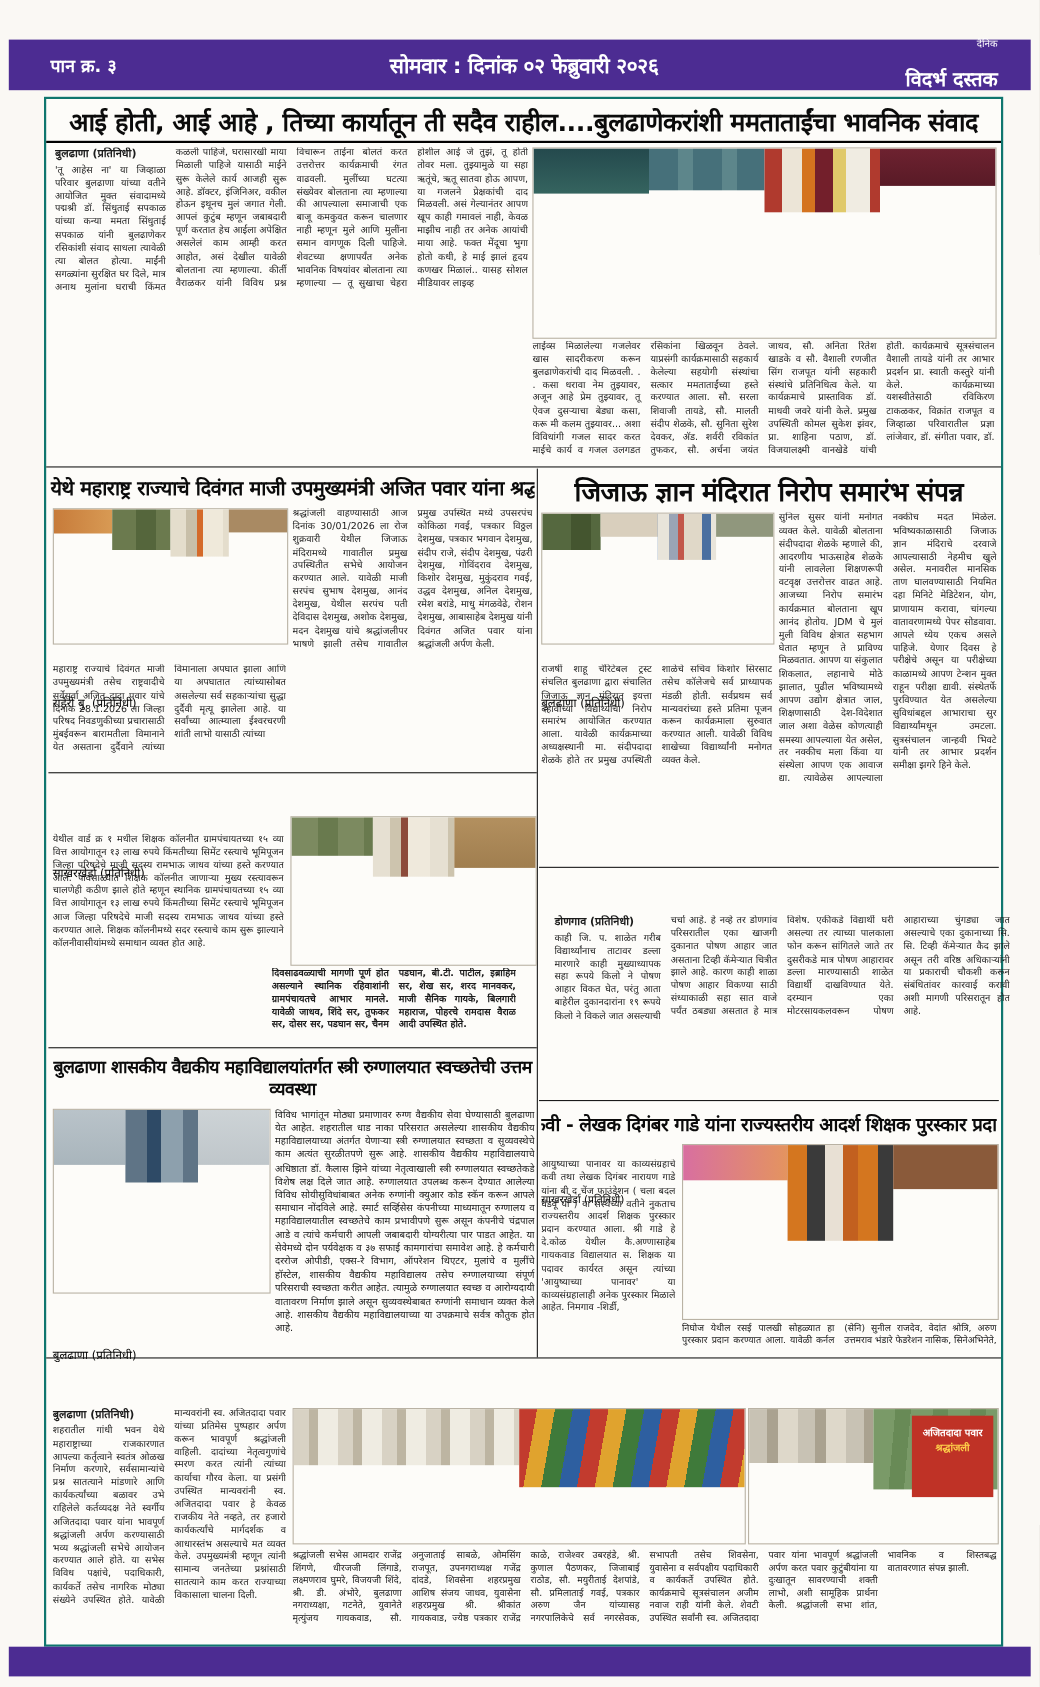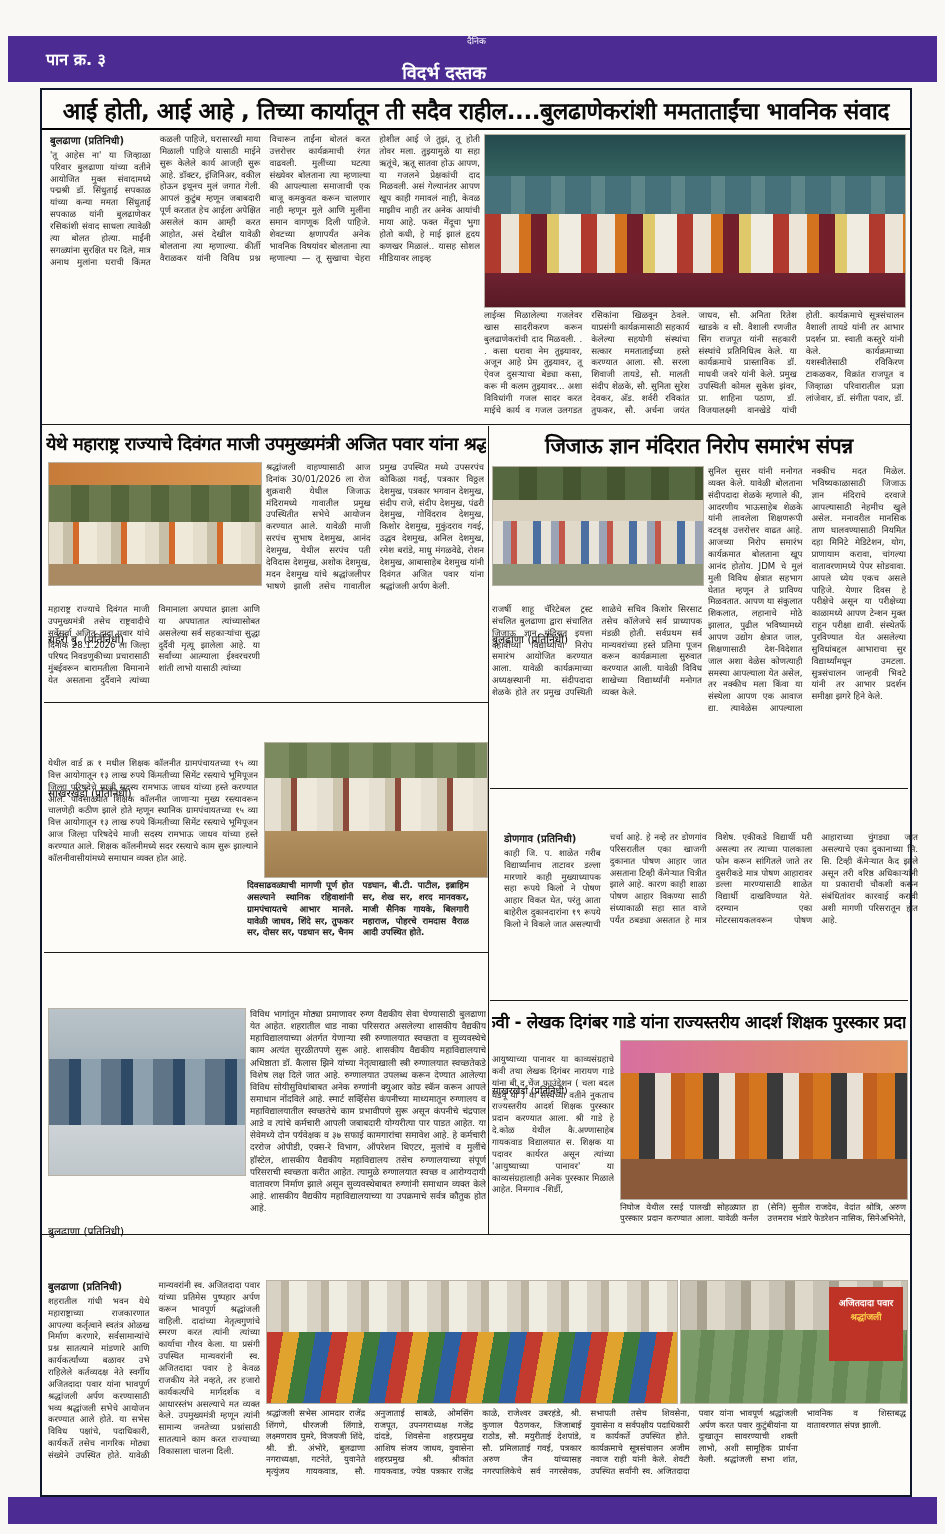--- a/index.html
+++ b/index.html
@@ -7,43 +7,44 @@
         font-family:"DejaVu Sans","Liberation Sans",sans-serif;color:#111;overflow:hidden;}
   .topbar,.botbar{position:absolute;left:8px;width:929px;background:#4c2c92;color:#fff;}
   .topbar{top:36px;height:46px;display:flex;align-items:center;}
   .botbar{top:1497px;height:27px;}
   .topbar .pageno{width:220px;padding-left:38px;font-size:16px;font-weight:bold;}
   .topbar .dateline{flex:1;text-align:center;font-size:19px;font-weight:bold;letter-spacing:-.3px;}
   .topbar .brand{width:220px;text-align:right;padding-right:30px;line-height:1;}
   .topbar .brand .small{display:block;font-size:9px;margin-bottom:18px;}
   .topbar .brand .big{display:block;font-size:18px;font-weight:bold;}
   .cbox{position:absolute;left:40px;top:88px;width:868px;height:1405px;background:#fdfcf9;
-        border:2px solid #0f172a;}
+        border:2px solid #0f766e;}
   .hl{position:absolute;font-weight:bold;color:#0b0b0b;text-align:center;white-space:nowrap;
       overflow:hidden;letter-spacing:-.4px;display:flex;align-items:center;justify-content:center;}
   .body-txt{position:absolute;font-size:8.6px;line-height:1.38;text-align:justify;color:#1c1c1c;
       overflow:hidden;column-gap:9px;}
   .byline{position:absolute;font-size:10.5px;font-weight:normal;color:#000;margin-top:44px;}
   .byline-in{font-size:10px;font-weight:bold;margin-bottom:2px;}
   .cap{position:absolute;font-size:8.3px;line-height:1.35;text-align:justify;color:#1c1c1c;overflow:hidden;}
   .rule-h{position:absolute;height:1px;background:#1a1a1a;}
   .rule-v{position:absolute;width:1px;background:#1a1a1a;}
-  .ph{position:absolute;overflow:hidden;border:1px solid #b9b2a4;display:flex;flex-direction:column;}
+  .ph{position:absolute;overflow:hidden;border:1px solid #b9b2a4;display:flex;flex-direction:row;}
   .ph .band{width:100%;}
   .banner{position:absolute;right:4px;top:6px;width:74px;height:64px;background:#bf3226;
       color:#fff;font-size:9px;font-weight:bold;text-align:center;padding-top:10px;line-height:1.5;}
   .banner .l2{color:#ffd24a;display:block;}
 </style>
 </head>
 <body>
 
 <div class="page">
 
   <div class="topbar">
     <div class="pageno">पान क्र. ३</div>
+    <div class="dateline">सोमवार : दिनांक ०२ फेब्रुवारी २०२६</div>
     <div class="brand">
       <span class="small">दैनिक</span>
       <span class="big">विदर्भ दस्तक</span>
     </div>
   </div>
 
   <div class="cbox">
 
     <div class="hl" style="left:0;top:2px;width:100%;height:36px;font-size:23px;border-bottom:2px solid #000;">आई होती, आई आहे , तिच्या कार्यातून ती सदैव राहील....बुलढाणेकरांशी ममताताईंचा भावनिक संवाद</div>
     <div class="body-txt" style="left:8px;top:44px;width:430px;height:286px;column-count:4;">
@@ -65,21 +66,21 @@
     <div class="ph" style="left:6px;top:372px;width:212px;height:122px;">
       <div class="band" style="height:18%;background:linear-gradient(90deg,#c77b3a,#d89a54);"></div>
       <div class="band" style="height:30%;background:repeating-linear-gradient(90deg,#6b7a4e 0 22px,#55663c 22px 40px);"></div>
       <div class="band" style="height:35%;background:repeating-linear-gradient(90deg,#e4ddcc 0 14px,#c8bfa9 14px 24px,#d46a2a 24px 30px,#efe9da 30px 48px);"></div>
       <div class="band" style="height:17%;background:#a98a63;"></div>
     </div>
     <div class="byline" style="left:6px;top:498px;width:212px;">राहेरी बु. (प्रतिनिधी)</div>
     <div class="body-txt" style="left:6px;top:514px;width:212px;height:94px;column-count:2;">महाराष्ट्र राज्याचे दिवंगत माजी उपमुख्यमंत्री तसेच राष्ट्रवादीचे सर्वेसर्वा अजित दादा पवार यांचे दिनांक 28.1.2026 ला जिल्हा परिषद निवडणुकीच्या प्रचारासाठी मुंबईवरून बारामतीला विमानाने येत असताना दुर्दैवाने त्यांच्या विमानाला अपघात झाला आणि या अपघातात त्यांच्यासोबत असलेल्या सर्व सहकाऱ्यांचा सुद्धा दुर्दैवी मृत्यू झालेला आहे. या सर्वांच्या आत्म्याला ईश्वरचरणी शांती लाभो यासाठी त्यांच्या</div>
     <div class="body-txt" style="left:224px;top:372px;width:218px;height:236px;column-count:2;">श्रद्धांजली वाहण्यासाठी आज दिनांक 30/01/2026 ला रोज शुक्रवारी येथील जिजाऊ मंदिरामध्ये गावातील प्रमुख उपस्थितीत सभेचे आयोजन करण्यात आले. यावेळी माजी सरपंच सुभाष देशमुख, आनंद देशमुख, येथील सरपंच पती देविदास देशमुख, अशोक देशमुख, मदन देशमुख यांचे श्रद्धांजलीपर भाषणे झाली तसेच गावातील प्रमुख उपस्थित मध्ये उपसरपंच कोकिळा गवई, पत्रकार विठ्ठल देशमुख, पत्रकार भगवान देशमुख, संदीप राजे, संदीप देशमुख, पंढरी देशमुख, गोविंदराव देशमुख, किशोर देशमुख, मुकुंदराव गवई, उद्धव देशमुख, अनिल देशमुख, रमेश बरांडे, माधु मंगळवेढे, रोशन देशमुख, आबासाहेब देशमुख यांनी दिवंगत अजित पवार यांना श्रद्धांजली अर्पण केली.</div>
 
-    <div class="hl" style="left:450px;top:338px;width:414px;height:34px;font-size:21px;">जिजाऊ ज्ञान मंदिरात निरोप समारंभ संपन्न</div>
+    <div class="hl" style="left:450px;top:338px;width:414px;height:34px;font-size:24px;">जिजाऊ ज्ञान मंदिरात निरोप समारंभ संपन्न</div>
     <div class="ph" style="left:450px;top:376px;width:210px;height:118px;">
       <div class="band" style="height:28%;background:repeating-linear-gradient(90deg,#55683f 0 26px,#44552f 26px 44px);"></div>
       <div class="band" style="height:18%;background:#d9cfbd;"></div>
       <div class="band" style="height:36%;background:repeating-linear-gradient(90deg,#e8e4da 0 10px,#9aa4b5 10px 18px,#c2574a 18px 24px,#e0d8c8 24px 40px,#4a6fa0 40px 48px);"></div>
       <div class="band" style="height:18%;background:#90977d;"></div>
     </div>
     <div class="byline" style="left:450px;top:498px;width:210px;">बुलढाणा (प्रतिनिधी)</div>
     <div class="body-txt" style="left:450px;top:514px;width:210px;height:180px;column-count:2;">राजर्षी शाहू चॅरिटेबल ट्रस्ट संचलित बुलढाणा द्वारा संचालित जिजाऊ ज्ञान मंदिरात इयत्ता दहावीच्या विद्यार्थ्यांचा निरोप समारंभ आयोजित करण्यात आला. यावेळी कार्यक्रमाच्या अध्यक्षस्थानी मा. संदीपदादा शेळके होते तर प्रमुख उपस्थिती शाळेचे सचिव किशोर सिरसाट तसेच कॉलेजचे सर्व प्राध्यापक मंडळी होती. सर्वप्रथम सर्व मान्यवरांच्या हस्ते प्रतिमा पूजन करून कार्यक्रमाला सुरुवात करण्यात आली. यावेळी विविध शाखेच्या विद्यार्थ्यांनी मनोगत व्यक्त केले.</div>
     <div class="body-txt" style="left:666px;top:376px;width:198px;height:318px;column-count:2;">सुनिल सुसर यांनी मनोगत व्यक्त केले. यावेळी बोलताना संदीपदादा शेळके म्हणाले की, आदरणीय भाऊसाहेब शेळके यांनी लावलेला शिक्षणरूपी वटवृक्ष उत्तरोत्तर वाढत आहे. आजच्या निरोप समारंभ कार्यक्रमात बोलताना खूप आनंद होतोय. JDM चे मुलं मुली विविध क्षेत्रात सहभाग घेतात म्हणून ते प्राविण्य मिळवतात. आपण या संकुलात शिकलात, लहानाचे मोठे झालात, पुढील भविष्यामध्ये आपण उद्योग क्षेत्रात जाल, शिक्षणासाठी देश-विदेशात जाल अशा वेळेस कोणत्याही समस्या आपल्याला येत असेल, तर नक्कीच मला किंवा या संस्थेला आपण एक आवाज द्या. त्यावेळेस आपल्याला नक्कीच मदत मिळेल. भविष्यकाळासाठी जिजाऊ ज्ञान मंदिराचे दरवाजे आपल्यासाठी नेहमीच खुले असेल. मनावरील मानसिक ताण घालवण्यासाठी नियमित दहा मिनिटे मेडिटेशन, योग, प्राणायाम करावा, चांगल्या वातावरणामध्ये पेपर सोडवावा. आपले ध्येय एकच असले पाहिजे. येणार दिवस हे परीक्षेचे असून या परीक्षेच्या काळामध्ये आपण टेन्शन मुक्त राहून परीक्षा द्यावी. संस्थेतर्फे पुरविण्यात येत असलेल्या सुविधांबद्दल आभाराचा सुर विद्यार्थ्यांमधून उमटला. सुत्रसंचालन जान्हवी भिवटे यांनी तर आभार प्रदर्शन समीक्षा झगरे हिने केले.</div>
 
@@ -97,20 +98,21 @@
 
     <div class="rule-h" style="left:2px;top:862px;width:444px;"></div>
 
     <div class="body-txt" style="left:462px;top:742px;width:414px;height:164px;column-count:4;">
       <div class="byline-in">डोणगाव (प्रतिनिधी)</div>
       <div>काही जि. प. शाळेत गरीब विद्यार्थ्यांनाच ताटावर डल्ला मारणारे काही मुख्याध्यापक सहा रूपये किलो ने पोषण आहार विकत घेत, परंतु आता बाहेरील दुकानदारांना १९ रूपये किलो ने विकले जात असल्याची चर्चा आहे. हे नव्हे तर डोणगांव परिसरातील एका खाजगी दुकानात पोषण आहार जात असताना टिव्ही कॅमेऱ्यात चित्रीत झाले आहे. कारण काही शाळा पोषण आहार विकण्या साठी संध्याकाळी सहा सात वाजे पर्यंत ठबड्या असतात हे मात्र विशेष. एकीकडे विद्यार्थी घरी असल्या तर त्याच्या पालकाला फोन करून सांगितले जाते तर दुसरीकडे मात्र पोषण आहारावर डल्ला मारण्यासाठी शाळेत विद्यार्थी दाखविण्यात येते. दरम्यान एका मोटरसायकलवरून पोषण आहाराच्या चुंगड्या जात असल्याचे एका दुकानाच्या सि. सि. टिव्ही कॅमेऱ्यात कैद झाले असून तरी वरिष्ठ अधिकाऱ्यांनी या प्रकाराची चौकशी करून संबंधितांवर कारवाई करावी अशी मागणी परिसरातून होत आहे.</div>
     </div>
 
     <div class="rule-h" style="left:448px;top:910px;width:418px;"></div>
 
+    <div class="hl" style="left:4px;top:868px;width:440px;height:44px;font-size:16px;white-space:normal;line-height:1.25;">बुलढाणा शासकीय वैद्यकीय महाविद्यालयांतर्गत स्त्री रुग्णालयात स्वच्छतेची उत्तम व्यवस्था</div>
     <div class="ph" style="left:6px;top:918px;width:196px;height:166px;">
       <div class="band" style="height:30%;background:linear-gradient(180deg,#b9c3c9,#a9b5bc);"></div>
       <div class="band" style="height:40%;background:repeating-linear-gradient(90deg,#5f7486 0 20px,#2e4a66 20px 32px,#8da0ad 32px 52px);"></div>
       <div class="band" style="height:30%;background:linear-gradient(180deg,#cdd3d6,#bfc6ca);"></div>
     </div>
     <div class="byline" style="left:6px;top:1090px;width:196px;">बुलढाणा (प्रतिनिधी)</div>
     <div class="body-txt" style="left:208px;top:918px;width:236px;height:222px;column-count:1;font-size:8.8px;">विविध भागांतून मोठ्या प्रमाणावर रुग्ण वैद्यकीय सेवा घेण्यासाठी बुलढाणा येत आहेत. शहरातील धाड नाका परिसरात असलेल्या शासकीय वैद्यकीय महाविद्यालयाच्या अंतर्गत येणाऱ्या स्त्री रुग्णालयात स्वच्छता व सुव्यवस्थेचे काम अत्यंत सुरळीतपणे सुरू आहे. शासकीय वैद्यकीय महाविद्यालयाचे अधिष्ठाता डॉ. कैलास झिने यांच्या नेतृत्वाखाली स्त्री रुग्णालयात स्वच्छतेकडे विशेष लक्ष दिले जात आहे. रुग्णालयात उपलब्ध करून देण्यात आलेल्या विविध सोयीसुविधांबाबत अनेक रुग्णांनी क्युआर कोड स्कॅन करून आपले समाधान नोंदविले आहे. स्मार्ट सर्व्हिसेस कंपनीच्या माध्यमातून रुग्णालय व महाविद्यालयातील स्वच्छतेचे काम प्रभावीपणे सुरू असून कंपनीचे चंद्रपाल आडे व त्यांचे कर्मचारी आपली जबाबदारी योग्यरीत्या पार पाडत आहेत. या सेवेमध्ये दोन पर्यवेक्षक व ३७ सफाई कामगारांचा समावेश आहे. हे कर्मचारी दररोज ओपीडी, एक्स-रे विभाग, ऑपरेशन थिएटर, मुलांचे व मुलींचे हॉस्टेल, शासकीय वैद्यकीय महाविद्यालय तसेच रुग्णालयाच्या संपूर्ण परिसराची स्वच्छता करीत आहेत. त्यामुळे रुग्णालयात स्वच्छ व आरोग्यदायी वातावरण निर्माण झाले असून सुव्यवस्थेबाबत रुग्णांनी समाधान व्यक्त केले आहे. शासकीय वैद्यकीय महाविद्यालयाच्या या उपक्रमाचे सर्वत्र कौतुक होत आहे.</div>
 
     <div class="hl" style="left:450px;top:916px;width:414px;height:30px;font-size:17px;">कवी - लेखक दिगंबर गाडे यांना राज्यस्तरीय आदर्श शिक्षक पुरस्कार प्रदान</div>
     <div class="byline" style="left:450px;top:950px;width:122px;font-size:9.5px;">साखरखेर्डा (प्रतिनिधी)</div>

